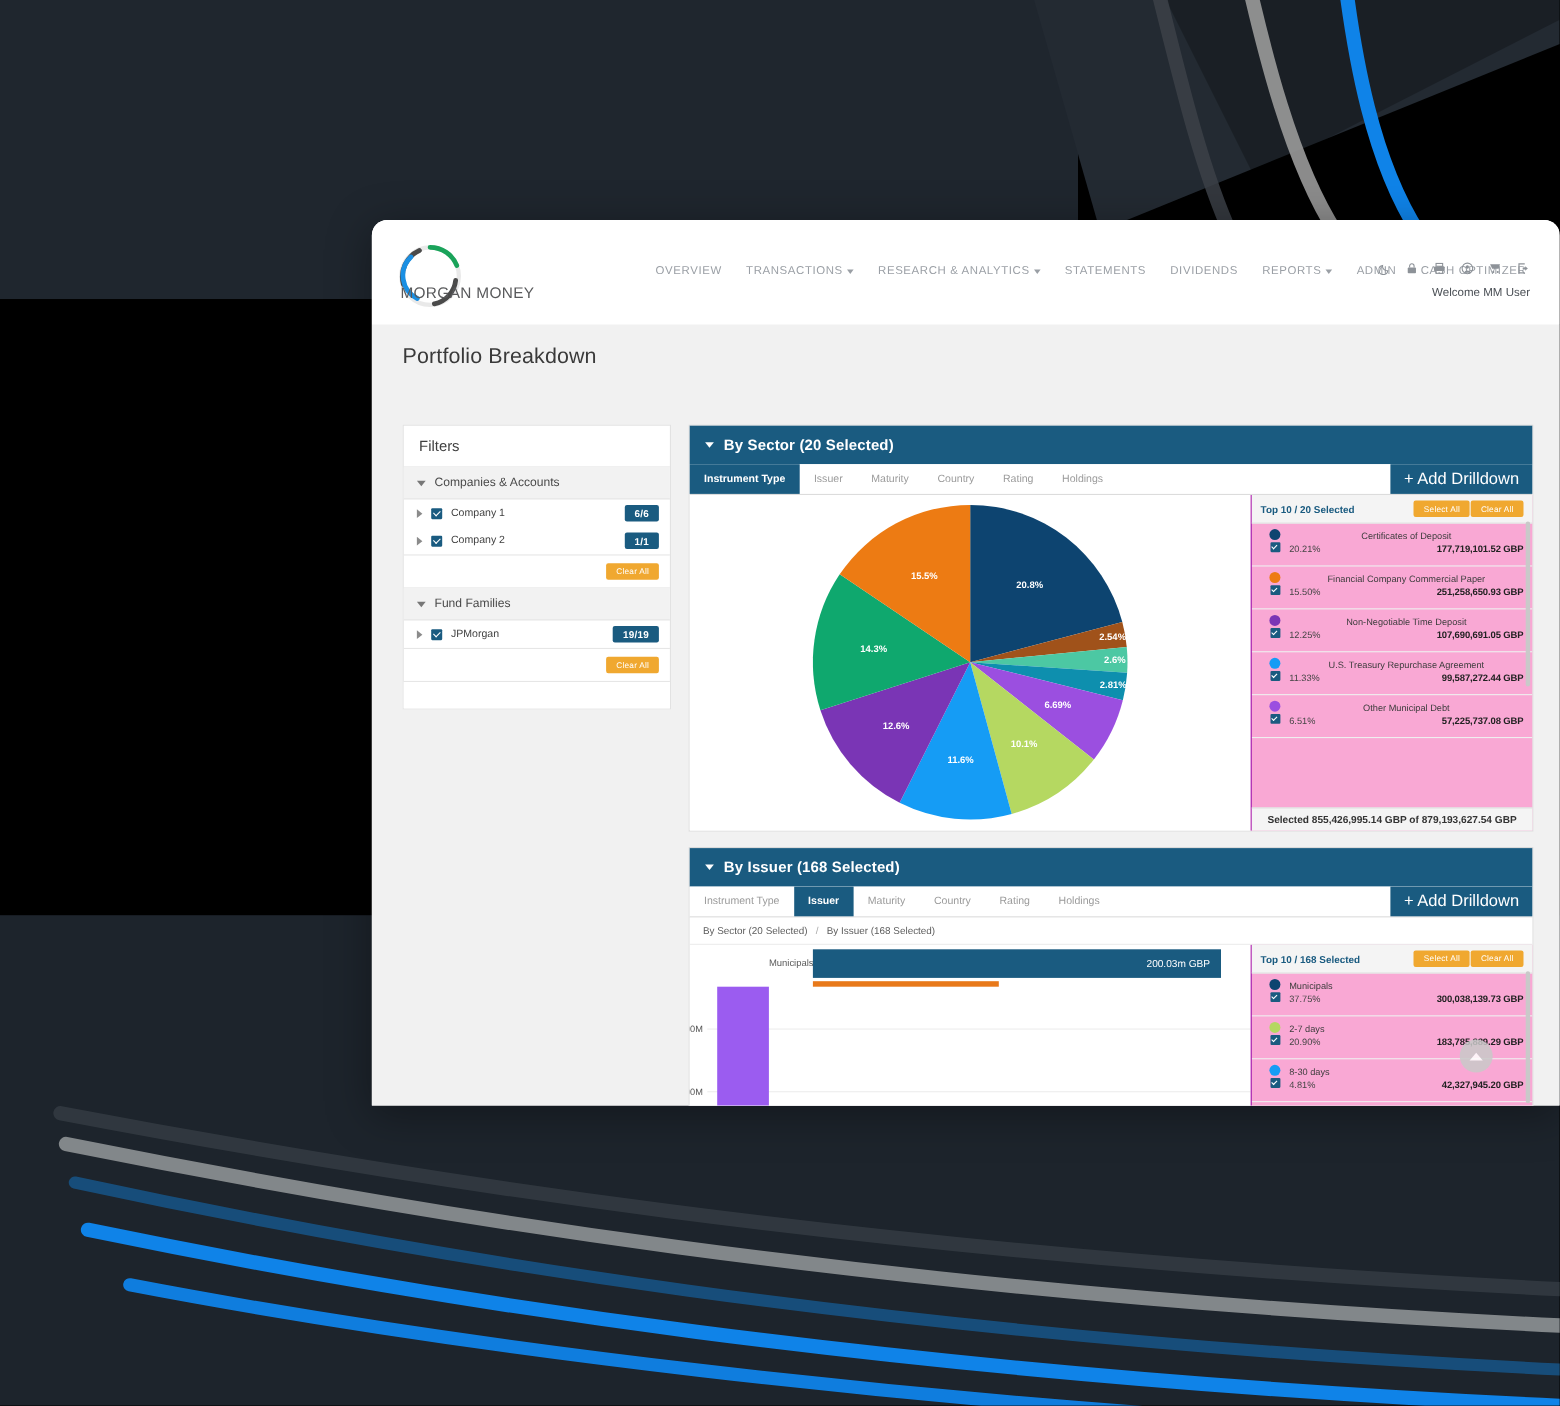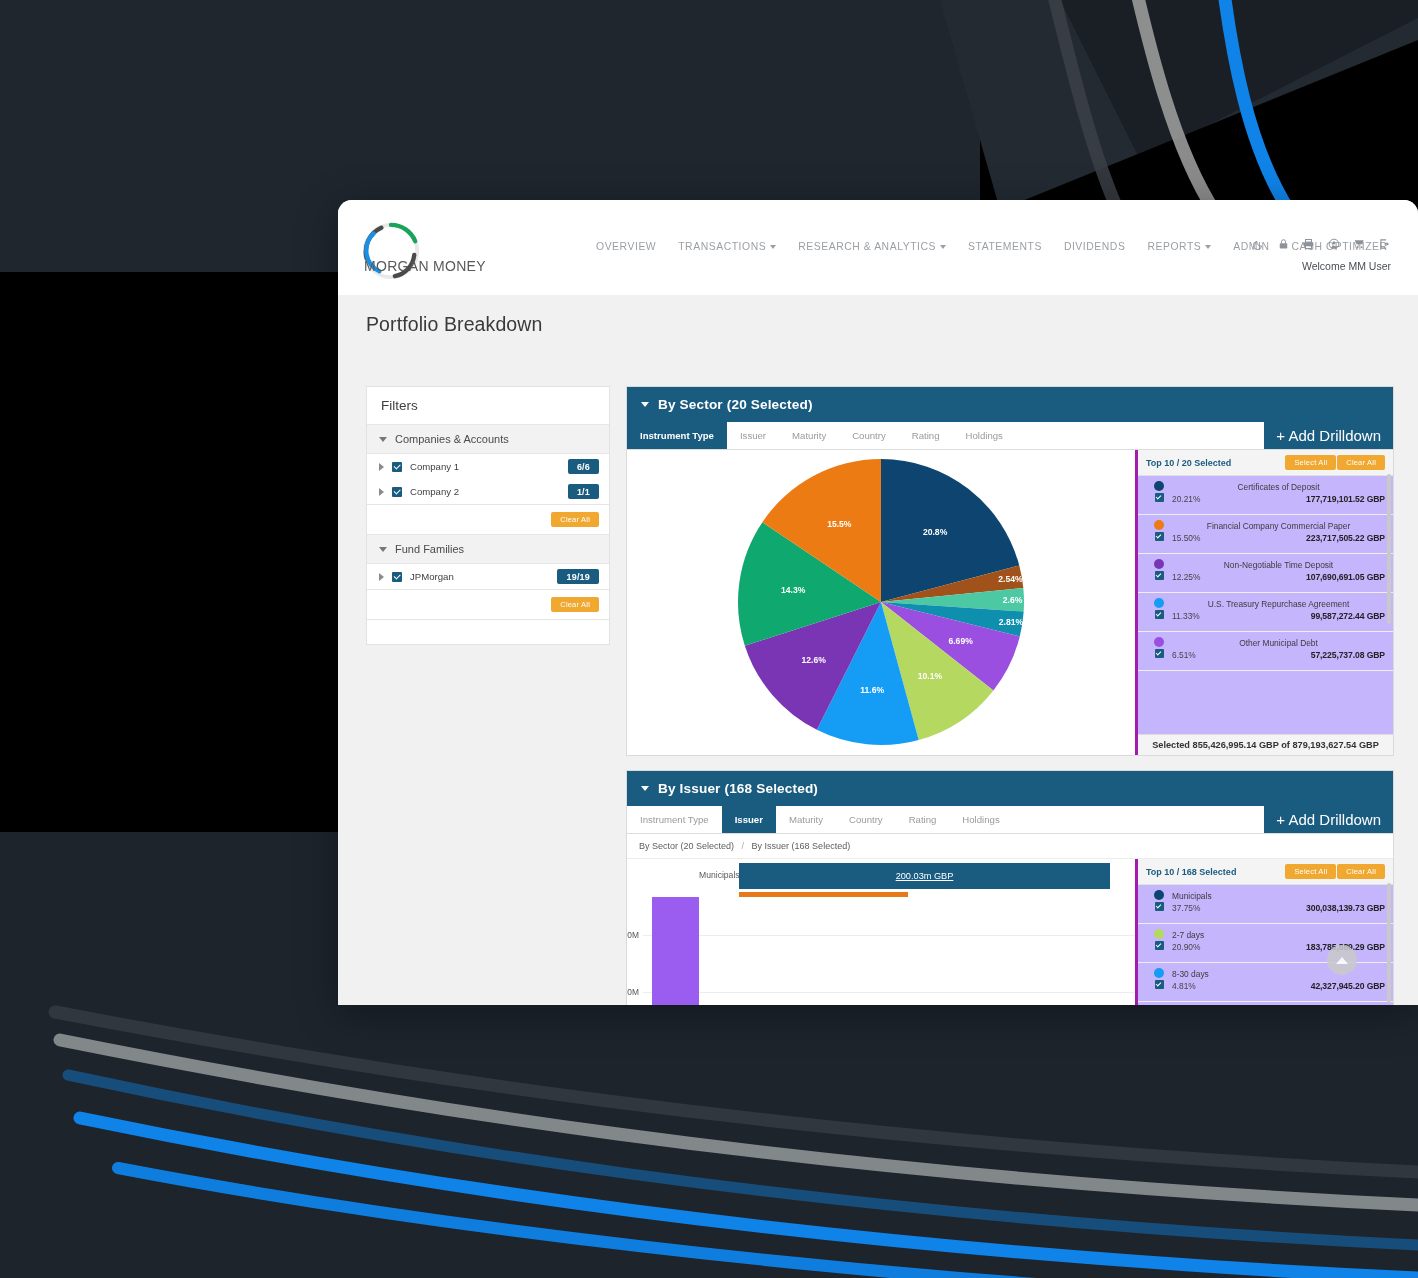--- a/index.html
+++ b/index.html
@@ -87,21 +87,21 @@
     white-space:nowrap;cursor:pointer;
   }
   .crumbs{font-size:9px;color:#5d5d5d;padding:7px 12px;background:#fff;border-bottom:1px solid #ececec;}
   .crumbs .sep{color:#aaa;margin:0 5px;}
 
   
   .chart-row{display:flex;align-items:stretch;}
   .chart-area{flex:1;min-width:0;position:relative;background:#fff;}
 
   
-  .legend{width:255px;flex:0 0 255px;border-left:3px solid #a21caf;background:#c4b5fd;position:relative;}
+  .legend{width:255px;flex:0 0 255px;border-left:1px solid #a21caf;background:#f9a8d4;position:relative;}
   .legend-head{
     background:#f4f4f4;border-bottom:1px solid #e2e2e2;padding:5px 8px;display:flex;align-items:center;
     justify-content:space-between;font-size:9px;color:#1a5b80;font-weight:700;
   }
   .legend-head .lbtns{display:flex;gap:1px;}
   .legend-list{overflow:hidden;position:relative;}
   .litem{display:flex;align-items:flex-start;gap:0;border-bottom:1px solid #efefef;padding:5px 8px 5px 8px;height:28px;}
   .lmark{width:26px;flex:0 0 26px;display:flex;flex-direction:column;align-items:center;gap:2px;}
   .ldot{width:10px;height:10px;border-radius:50%;}
   .lcb{width:9px;height:9px;background:#1a5b80;border-radius:1px;position:relative;}
@@ -120,21 +120,21 @@
   
   .fab{
     position:absolute;width:30px;height:30px;border-radius:50%;background:#c9c9c9;
     display:flex;align-items:center;justify-content:center;opacity:.85;
   }
   .fab .up{width:0;height:0;border-left:6px solid transparent;border-right:6px solid transparent;border-bottom:7px solid #fff;}
 
   
   .tip{
     position:absolute;background:#1a5b80;color:#fff;display:flex;align-items:center;
-    justify-content:center;padding:0 10px;font-size:9.2px;height:26px;box-sizing:border-box;text-decoration:underline;
+    justify-content:flex-end;padding:0 10px;font-size:9.2px;height:26px;box-sizing:border-box;
   }
   .tip-sub{position:absolute;height:5px;background:#e8791a;}
   .barlabel{position:absolute;font-size:8.6px;color:#5a5a5a;white-space:nowrap;}
   .bar{position:absolute;}
   .gridline{position:absolute;height:1px;background:#ededed;}
   .axlabel{position:absolute;font-size:8.4px;color:#555;white-space:nowrap;}
 </style>
 </head>
 <body>
 
@@ -354,21 +354,21 @@
                     </div>
                     <div class="litem">
                       <div class="lmark">
                         <span class="ldot" style="background:#ed7b13"></span>
                         <span class="lcb"></span>
                       </div>
                       <div class="ltext">
                         <div class="lname">Financial Company Commercial Paper</div>
                         <div class="lbot">
                           <span class="lpct">15.50%</span>
-                          <span class="lval">223,717,505.22 GBP</span>
+                          <span class="lval">251,258,650.93 GBP</span>
                         </div>
                       </div>
                     </div>
                     <div class="litem">
                       <div class="lmark">
                         <span class="ldot" style="background:#7a35b5"></span>
                         <span class="lcb"></span>
                       </div>
                       <div class="ltext">
                         <div class="lname">Non-Negotiable Time Deposit</div>

